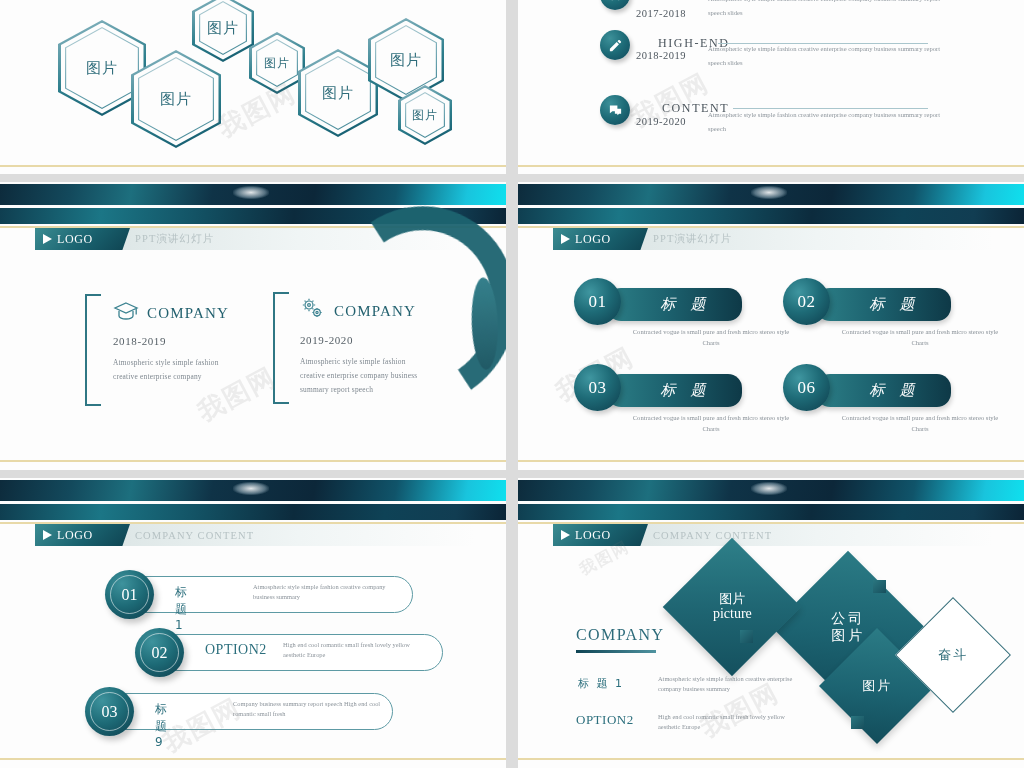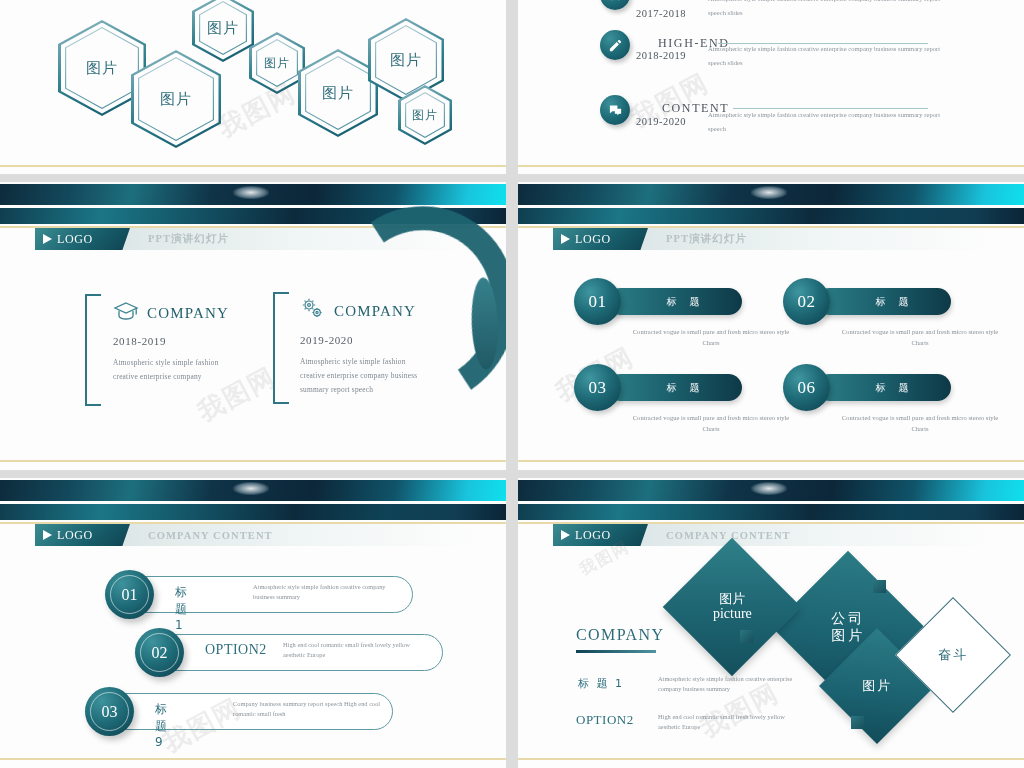--- a/index.html
+++ b/index.html
@@ -70,21 +70,21 @@
   .play-tri {
     width: 0; height: 0;
     border-left: 9px solid #ffffff;
     border-top: 5.5px solid transparent;
     border-bottom: 5.5px solid transparent;
   }
   .logobar .logotext {
     color: #ffffff; font-size: 12px; letter-spacing: .6px;
   }
   .logobar .subtitle {
-    margin-left: 18px; color: #b6c2c4; font-size: 10.5px; letter-spacing: 1.1px; font-weight: bold;
+    margin-left: 5px; color: #b6c2c4; font-size: 10.5px; letter-spacing: 1.1px;
   }
 
   
   .hex {
     position: absolute;
     display: flex; align-items: center; justify-content: center;
   }
   .hex .outer, .hex .inner {
     position: absolute; inset: 0;
     clip-path: polygon(50% 0%, 100% 25%, 100% 75%, 50% 100%, 0% 75%, 0% 25%);
@@ -158,27 +158,28 @@
     position: absolute; left: 0; top: 0;
     width: 47px; height: 47px; border-radius: 50%;
     background: radial-gradient(circle at 34% 30%, #3f96a0 0%, #1e6b77 45%, #0d3d4c 100%);
     display: flex; align-items: center; justify-content: center;
     color: #ffffff; font-size: 17px; letter-spacing: .5px;
     box-shadow: 2px 3px 5px rgba(0,0,0,.20);
     z-index: 2;
   }
   .pill-bar {
     position: absolute; left: 33px; top: 10px;
-    width: 135px; height: 27px; border-radius: 14px;
+    width: 135px; height: 33px; border-radius: 14px;
     background: linear-gradient(90deg,#2c7f87 0%, #1c616e 45%, #0e3947 100%);
     box-shadow: 1px 3px 5px rgba(0,0,0,.18);
     display: flex; align-items: center; justify-content: center;
     padding-left: 22px;
-    color: #ffffff; font-size: 10px; letter-spacing: 5px;
+    color: #ffffff; font-size: 15px; letter-spacing: 5px;
     font-family: "DejaVu Sans", sans-serif;
+    font-style: italic;
   }
   .pill-desc {
     position: absolute; left: 57px; top: 48px; width: 160px;
     color: #8a9299; font-size: 6.6px; line-height: 11px; text-align: center;
   }
 
   
   .rib-unit { position: absolute; }
   .rib-circle {
     position: absolute; left: 0; top: 0;

